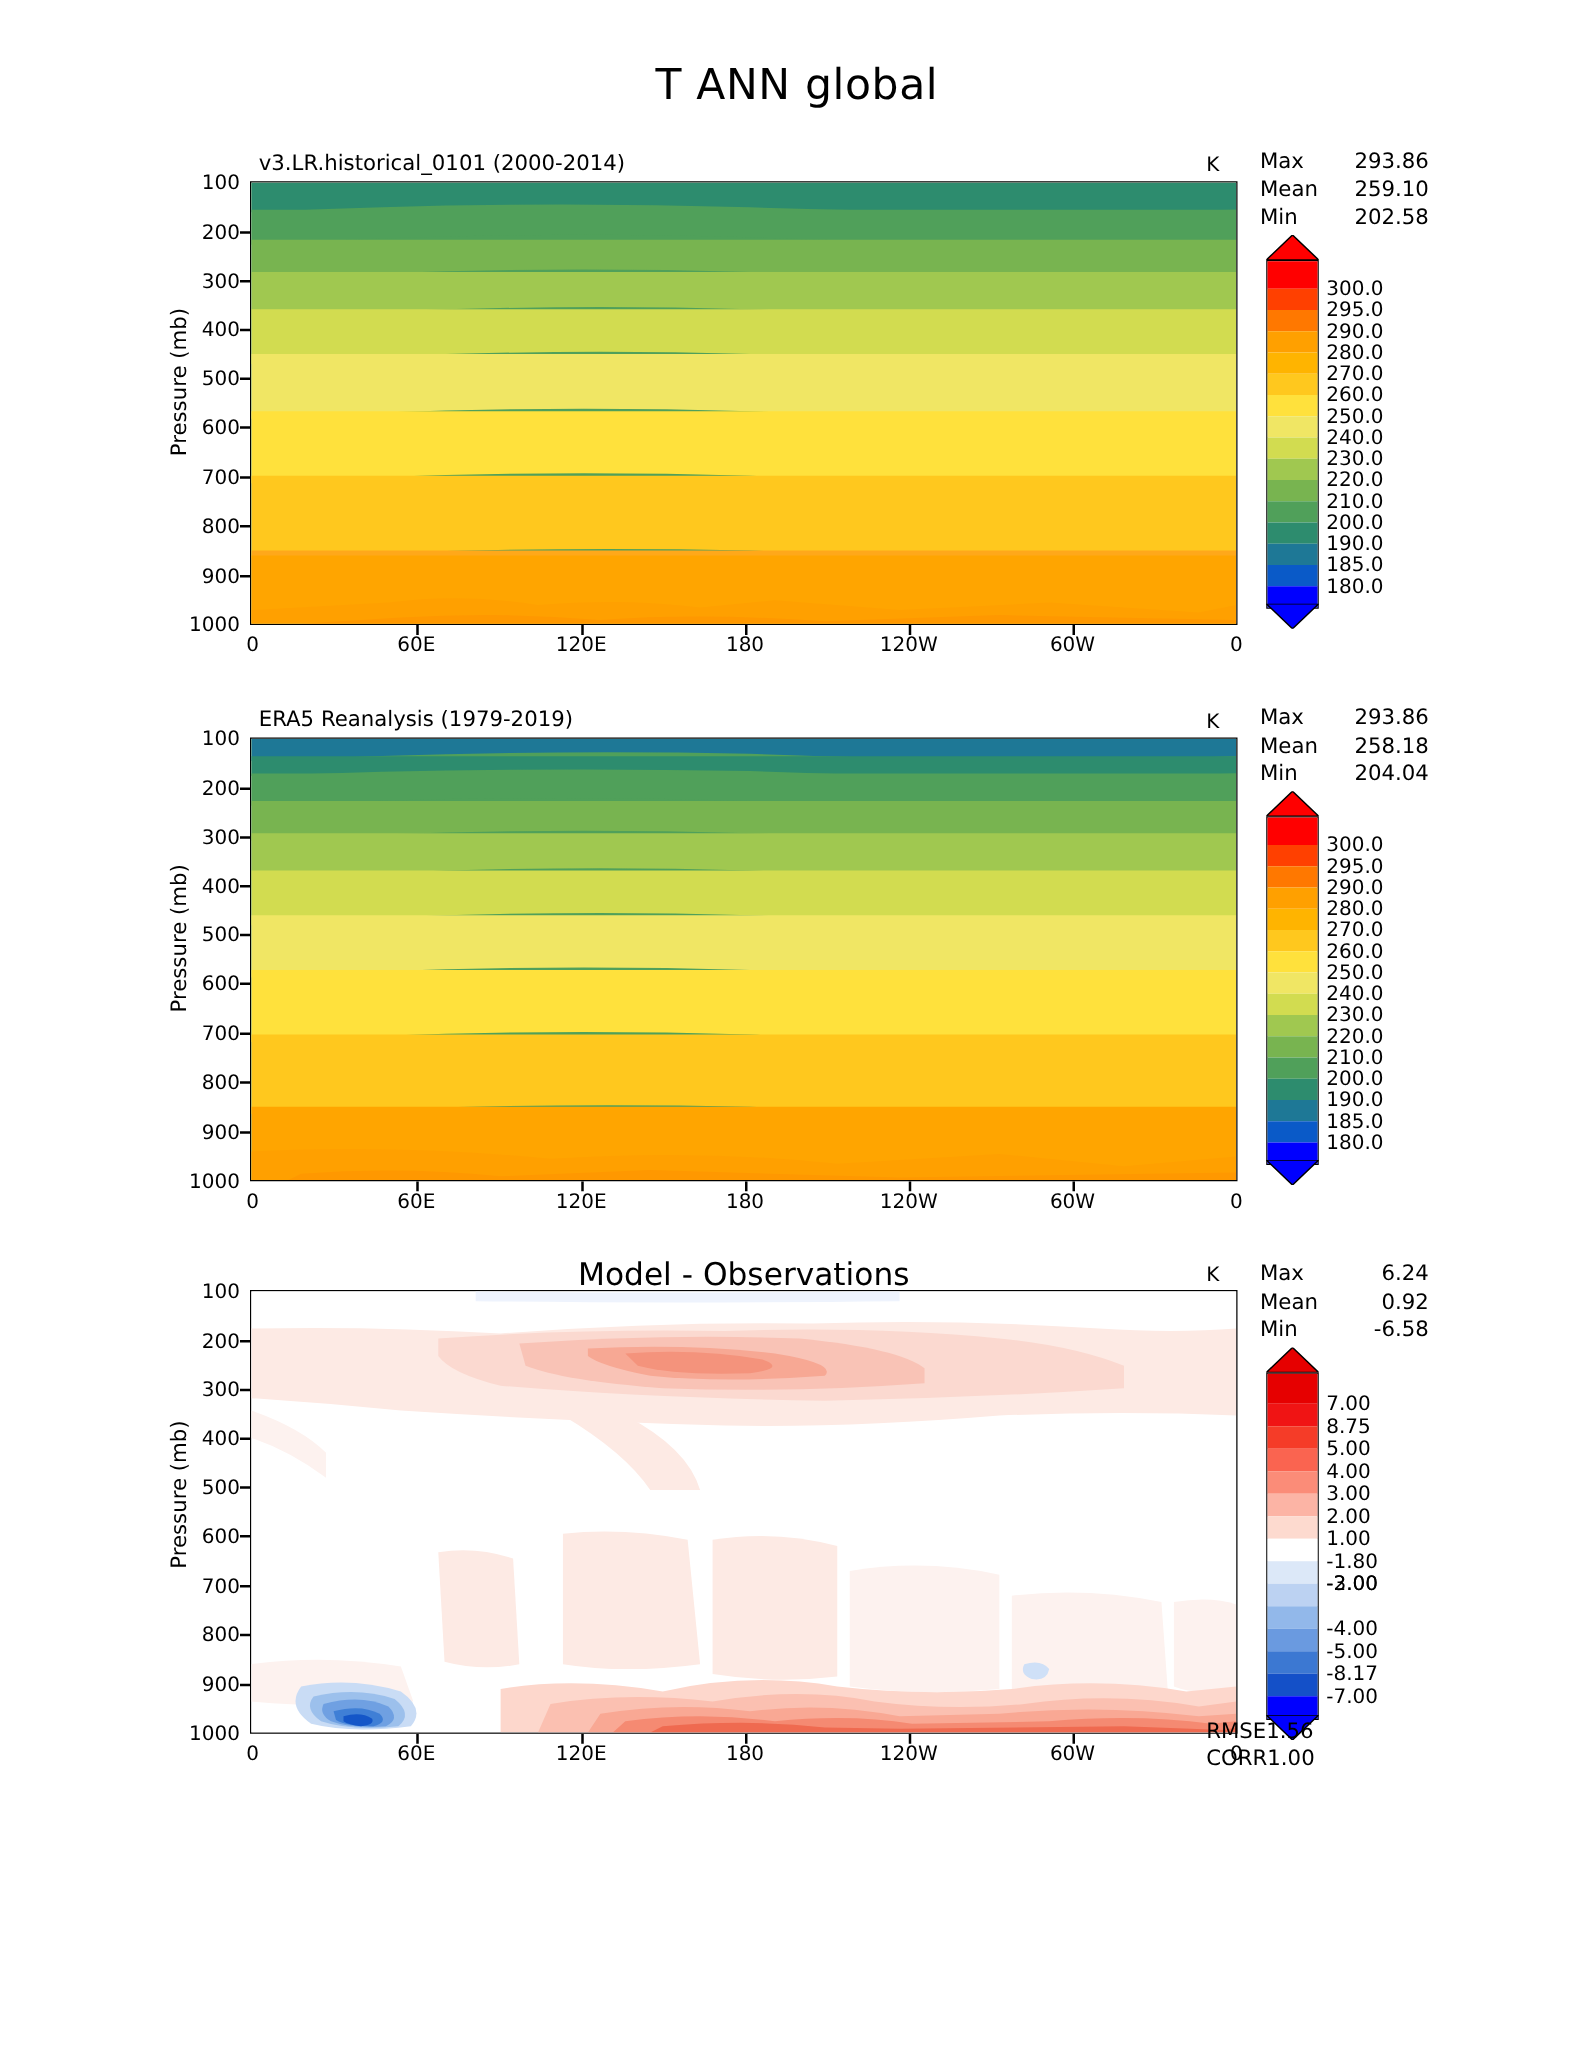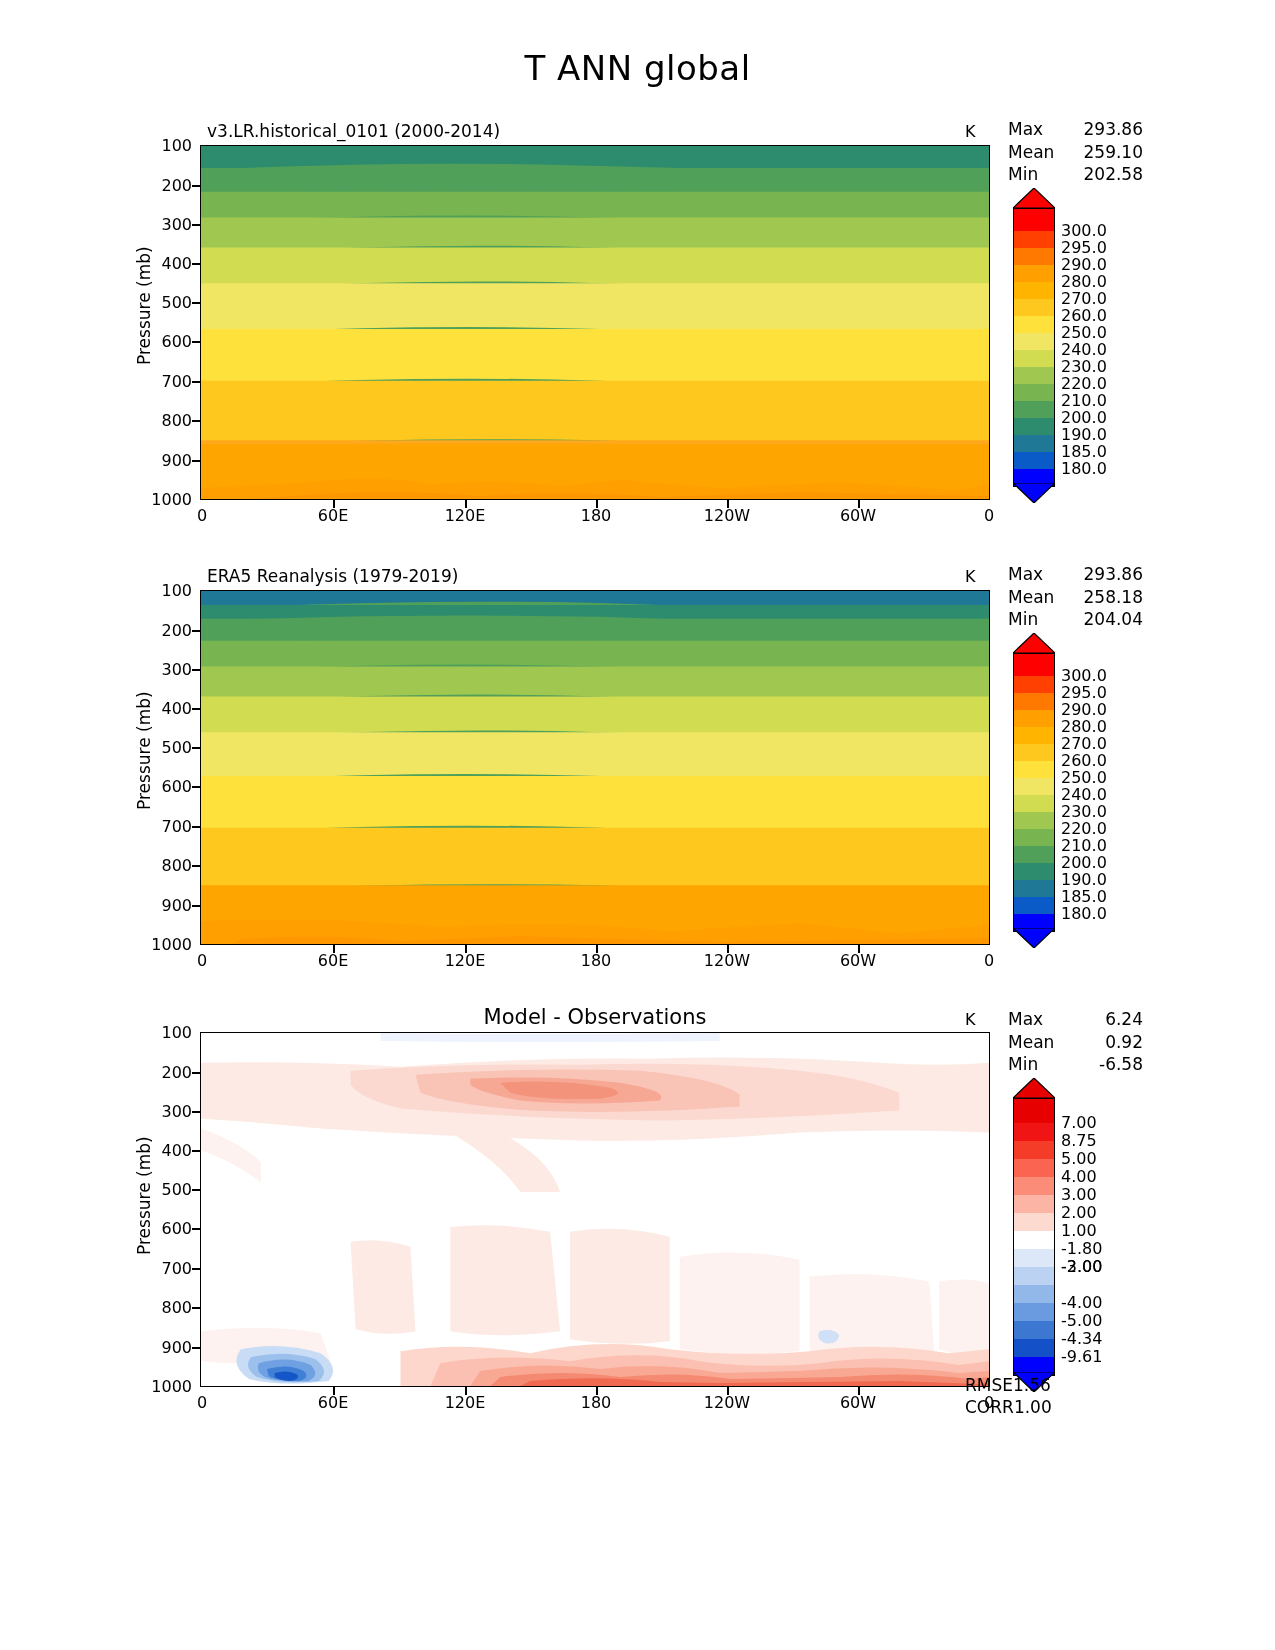--- a/index.html
+++ b/index.html
@@ -50,21 +50,21 @@
   .subtitle {
     position: absolute;
     left: 207px;
     top: 11px;
     font-size: 17px;
   }
   .subtitle.centered {
     left: 200px;
     width: 790px;
     text-align: center;
-    font-size: 21px;
+    font-size: 25px;
     top: 5px;
   }
   .units {
     position: absolute;
     left: 965px;
     top: 12px;
     font-size: 16px;
   }
   .panel-3 .units { top: 10px; }
 
@@ -543,22 +543,22 @@
       <div style="top:80px">5.00</div>
       <div style="top:98px">4.00</div>
       <div style="top:116px">3.00</div>
       <div style="top:134px">2.00</div>
       <div style="top:152px">1.00</div>
       <div style="top:170px">-1.80</div>
       <div style="top:188px">-2.00</div>
       <div style="top:188px">-3.00</div>
       <div style="top:224px">-4.00</div>
       <div style="top:242px">-5.00</div>
-      <div style="top:260px">-4.34</div>
-      <div style="top:278px">-9.61</div>
+      <div style="top:260px">-8.17</div>
+      <div style="top:278px">-7.00</div>
     </div>
   </div>
 
   <div class="rmse-block">
     <div class="row">
         <span>RMSE</span>
         <span>1.56</span>
       </div>
     <div class="row">
         <span>CORR</span>

